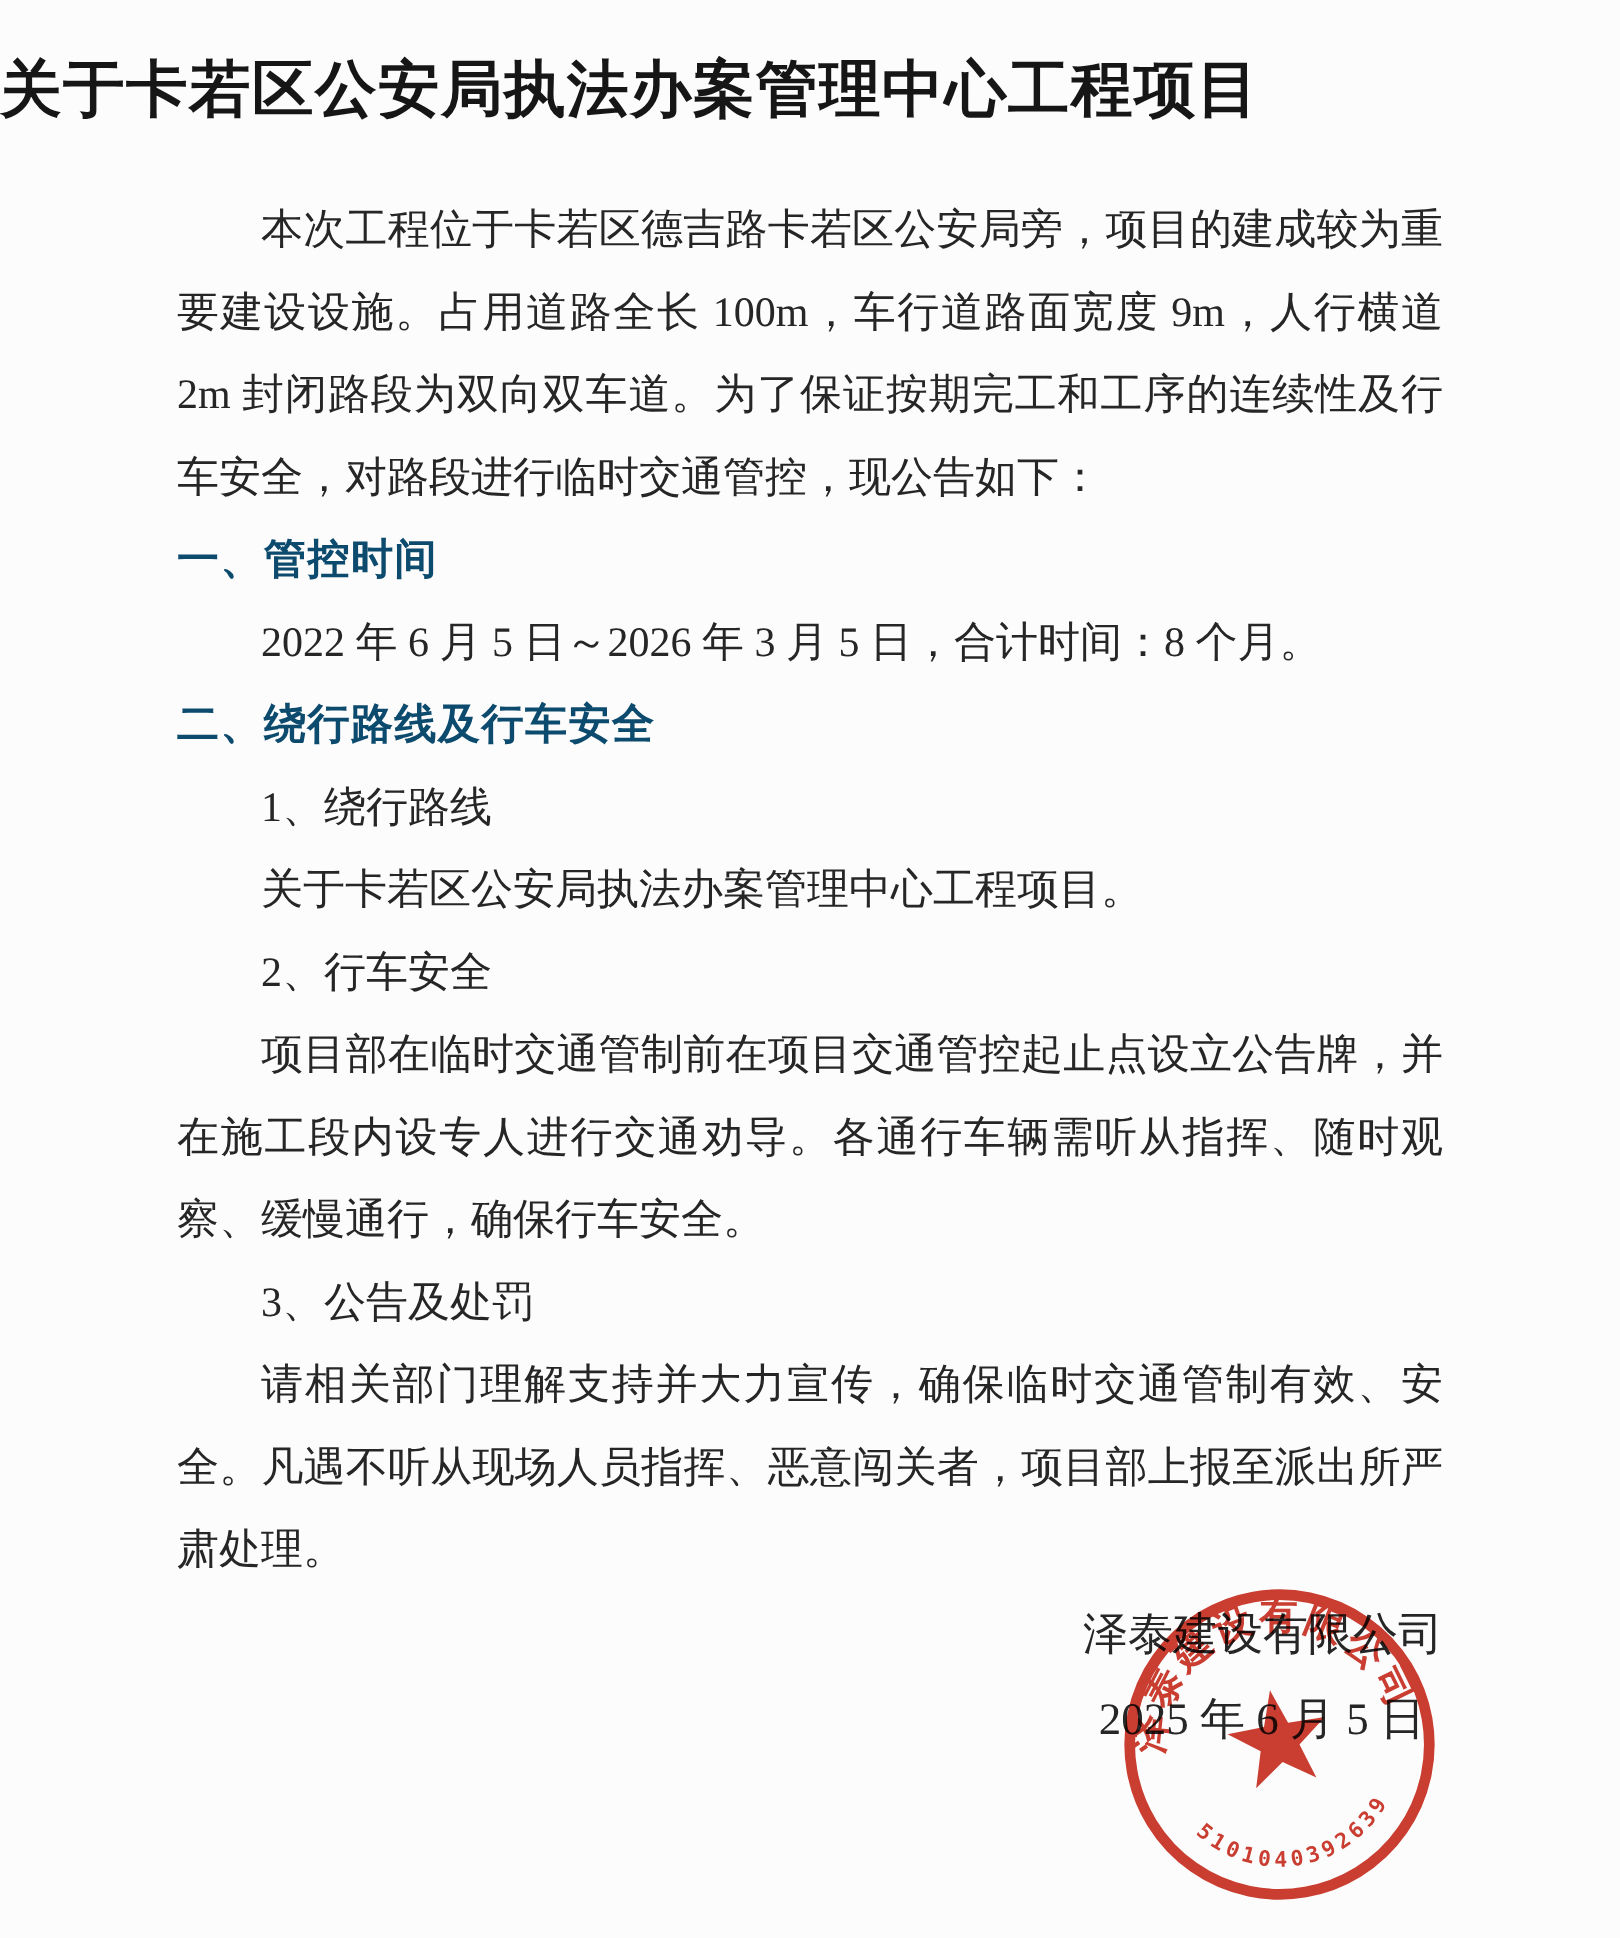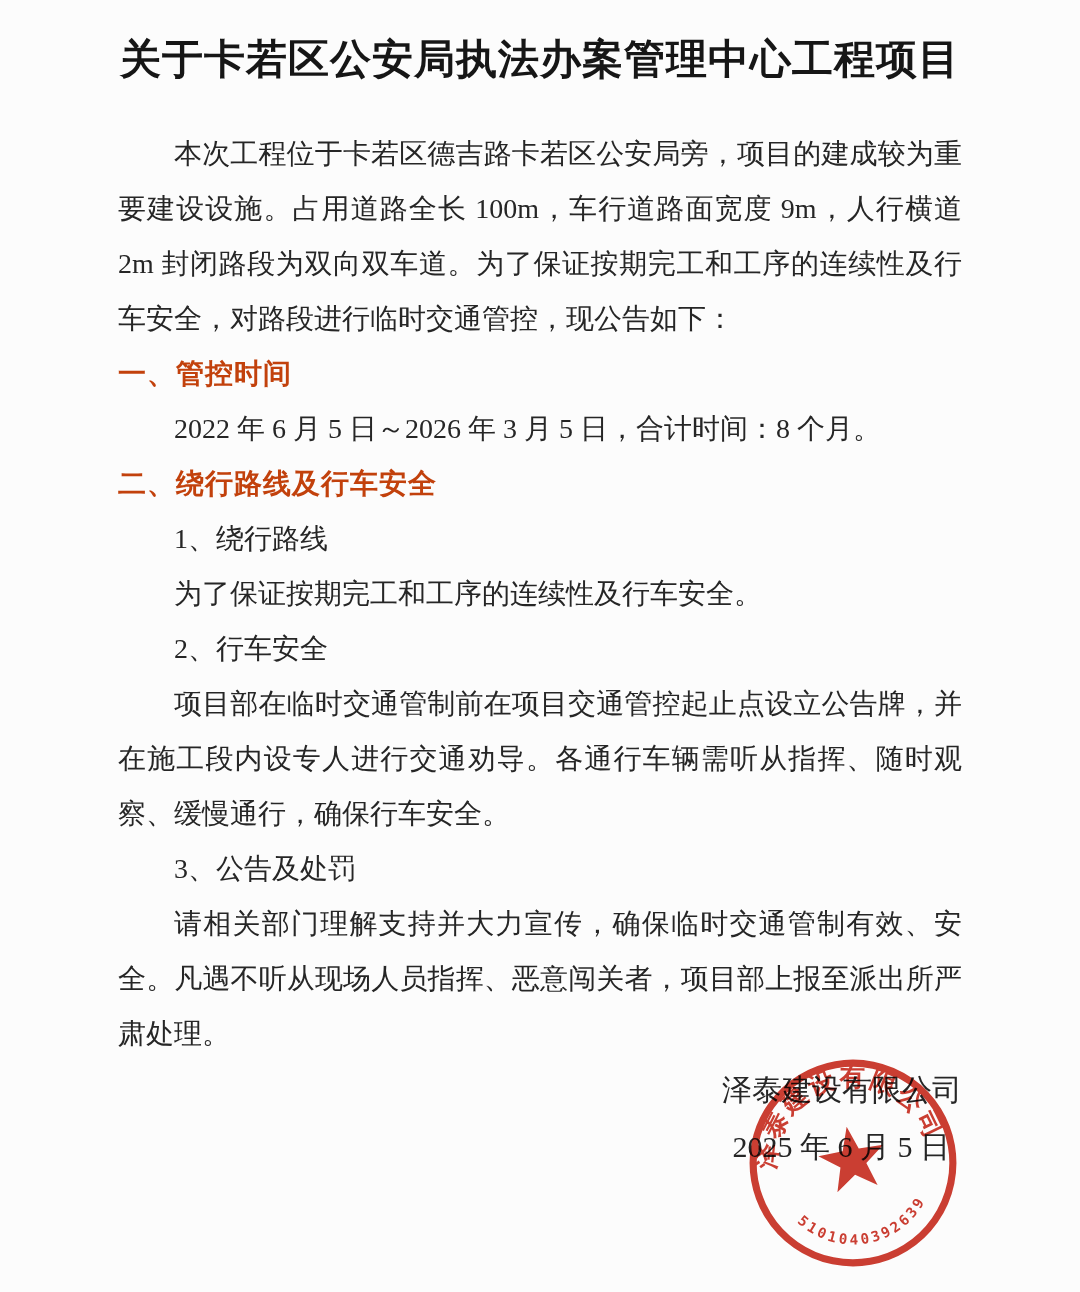--- a/index.html
+++ b/index.html
@@ -8,39 +8,38 @@
     width: 1080px;
     height: 1292px;
     margin: 0 auto;
     background: #fcfcfc;
     color: #262626;
     font-family: "Liberation Serif", "DejaVu Serif", serif;
     overflow: hidden;
   }
   .title {
     padding-top: 28px;
-    text-align: center;
     font-family: "Liberation Sans", "DejaVu Sans", sans-serif;
     font-weight: 900;
     font-size: 41px;
     line-height: 62px;
     color: #161616;
     letter-spacing: 1px;
   }
   .doc-body {
     padding: 36px 118px 0 118px;
     font-size: 28px;
     line-height: 55px;
     text-align: justify;
   }
   .doc-body p { margin: 0; }
   .indent { text-indent: 2em; }
   .sec-heading {
     font-weight: bold;
-    color: #c2410c;
+    color: #0c4a6e;
     letter-spacing: 1px;
   }
   .sub-heading { text-indent: 2em; }
   .signature {
     padding-right: 118px;
     text-align: right;
     font-size: 30px;
     line-height: 57px;
   }
   .signature p { margin: 0; }
@@ -83,21 +82,21 @@
 
   <div class="doc-body">
     <p class="indent">本次工程位于卡若区德吉路卡若区公安局旁，项目的建成较为重要建设设施。占用道路全长 100m，车行道路面宽度 9m，人行横道 2m 封闭路段为双向双车道。为了保证按期完工和工序的连续性及行车安全，对路段进行临时交通管控，现公告如下：</p>
 
     <p class="sec-heading">一、管控时间</p>
     <p class="indent">2022 年 6 月 5 日～2026 年 3 月 5 日，合计时间：8 个月。</p>
 
     <p class="sec-heading">二、绕行路线及行车安全</p>
 
     <p class="sub-heading">1、绕行路线</p>
-    <p class="indent">为了保证按期完工和工序的连续性及行车安全。</p>
+    <p class="indent">关于卡若区公安局执法办案管理中心工程项目。</p>
 
     <p class="sub-heading">2、行车安全</p>
     <p class="indent">项目部在临时交通管制前在项目交通管控起止点设立公告牌，并在施工段内设专人进行交通劝导。各通行车辆需听从指挥、随时观察、缓慢通行，确保行车安全。</p>
 
     <p class="sub-heading">3、公告及处罚</p>
     <p class="indent">请相关部门理解支持并大力宣传，确保临时交通管制有效、安全。凡遇不听从现场人员指挥、恶意闯关者，项目部上报至派出所严肃处理。</p>
   </div>
 
   <div class="signature">
     <p class="sig-company">泽泰建设有限公司</p>

